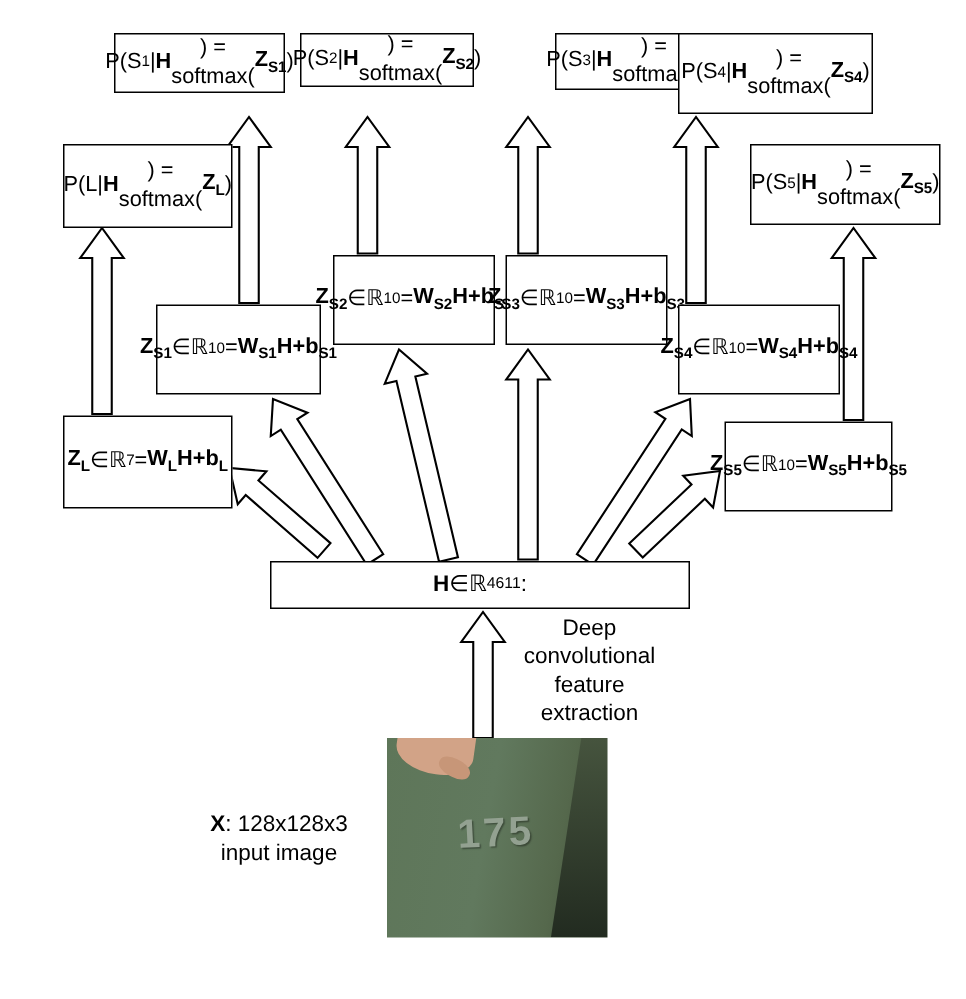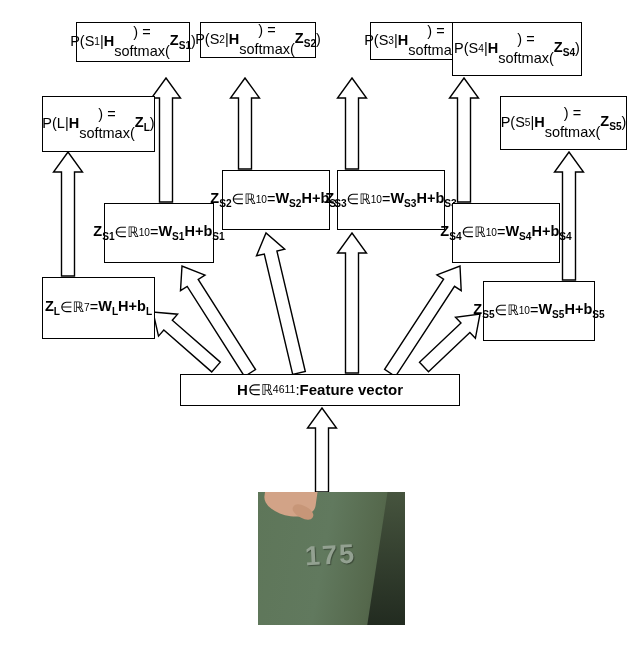--- a/index.html
+++ b/index.html
@@ -71,22 +71,24 @@
   <div class="box" style="left:42px;  top:96px; width:113px; height:56px;">P(L|<b>H</b>) =<br>softmax(<b>Z<sub>L</sub></b>)</div>
   <div class="box" style="left:480px; top:96px; width:127px; height:54px;margin-left:20px;">P(S<sub>5</sub>|<b>H</b>) =<br>softmax(<b>Z<sub>S5</sub></b>)</div>
 
   <div class="box" style="left:222px; top:170px; width:108px; height:60px;"><b>Z<sub>S2</sub></b> ∈ℝ<sup>10</sup> =<br><b>W<sub>S2</sub>H+b<sub>S2</sub></b></div>
   <div class="box" style="left:337px; top:170px; width:108px; height:60px;"><b>Z<sub>S3</sub></b> ∈ℝ<sup>10</sup> =<br><b>W<sub>S3</sub>H+b<sub>S3</sub></b></div>
   <div class="box" style="left:104px; top:203px; width:110px; height:60px;"><b>Z<sub>S1</sub></b> ∈ℝ<sup>10</sup> =<br><b>W<sub>S1</sub>H+b<sub>S1</sub></b></div>
   <div class="box" style="left:452px; top:203px; width:108px; height:60px;"><b>Z<sub>S4</sub></b> ∈ℝ<sup>10</sup> =<br><b>W<sub>S4</sub>H+b<sub>S4</sub></b></div>
   <div class="box" style="left:42px;  top:277px; width:113px; height:62px;"><b>Z<sub>L</sub></b> ∈ℝ<sup>7</sup> =<br><b>W<sub>L</sub>H+b<sub>L</sub></b></div>
   <div class="box" style="left:483px; top:281px; width:112px; height:60px;"><b>Z<sub>S5</sub></b> ∈ℝ<sup>10</sup> =<br><b>W<sub>S5</sub>H+b<sub>S5</sub></b></div>
 
-  <div class="box hbox" style="left:180px; top:374px; width:280px; height:32px;"><b>H</b>∈ℝ<sup>4611</sup>: <b>Feature vector</b></div>
+  <div class="box hbox" style="left:180px; top:374px; width:280px; height:32px;"><b>H</b>∈ℝ<sup>4611</sup>: </div>
 
+  <div class="floating-label" style="left:328px; top:410px; width:130px;">Deep<br>convolutional<br>feature<br>extraction</div>
+  <div class="floating-label" style="left:115px; top:541px; width:142px;"><b>X</b>: 128x128x3<br>input image</div>
 
   <div class="photo">
     <div class="hand"></div>
     <div class="finger"></div>
     <div class="dark-edge"></div>
     <div class="digits">175</div>
   </div>
 
 </div>
 

